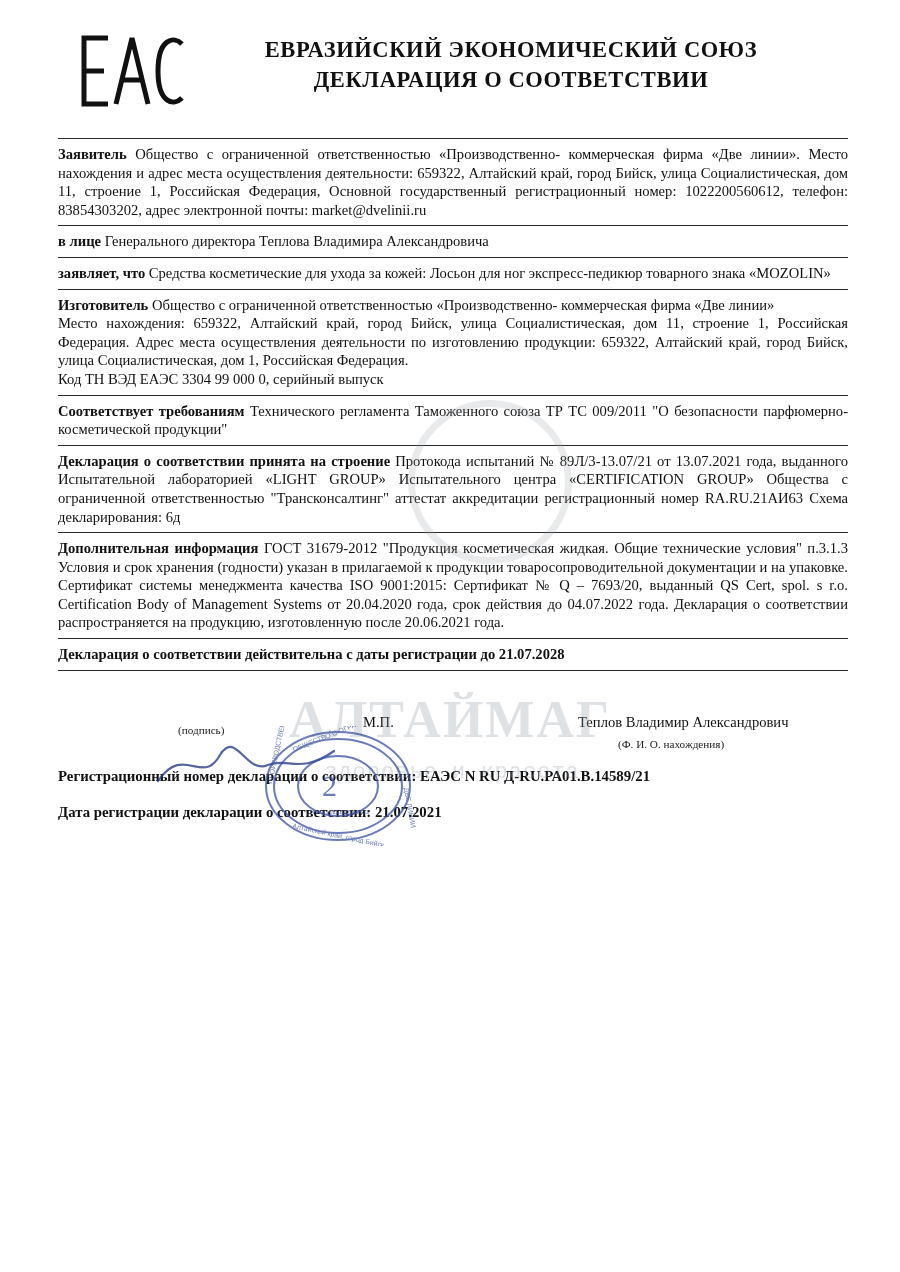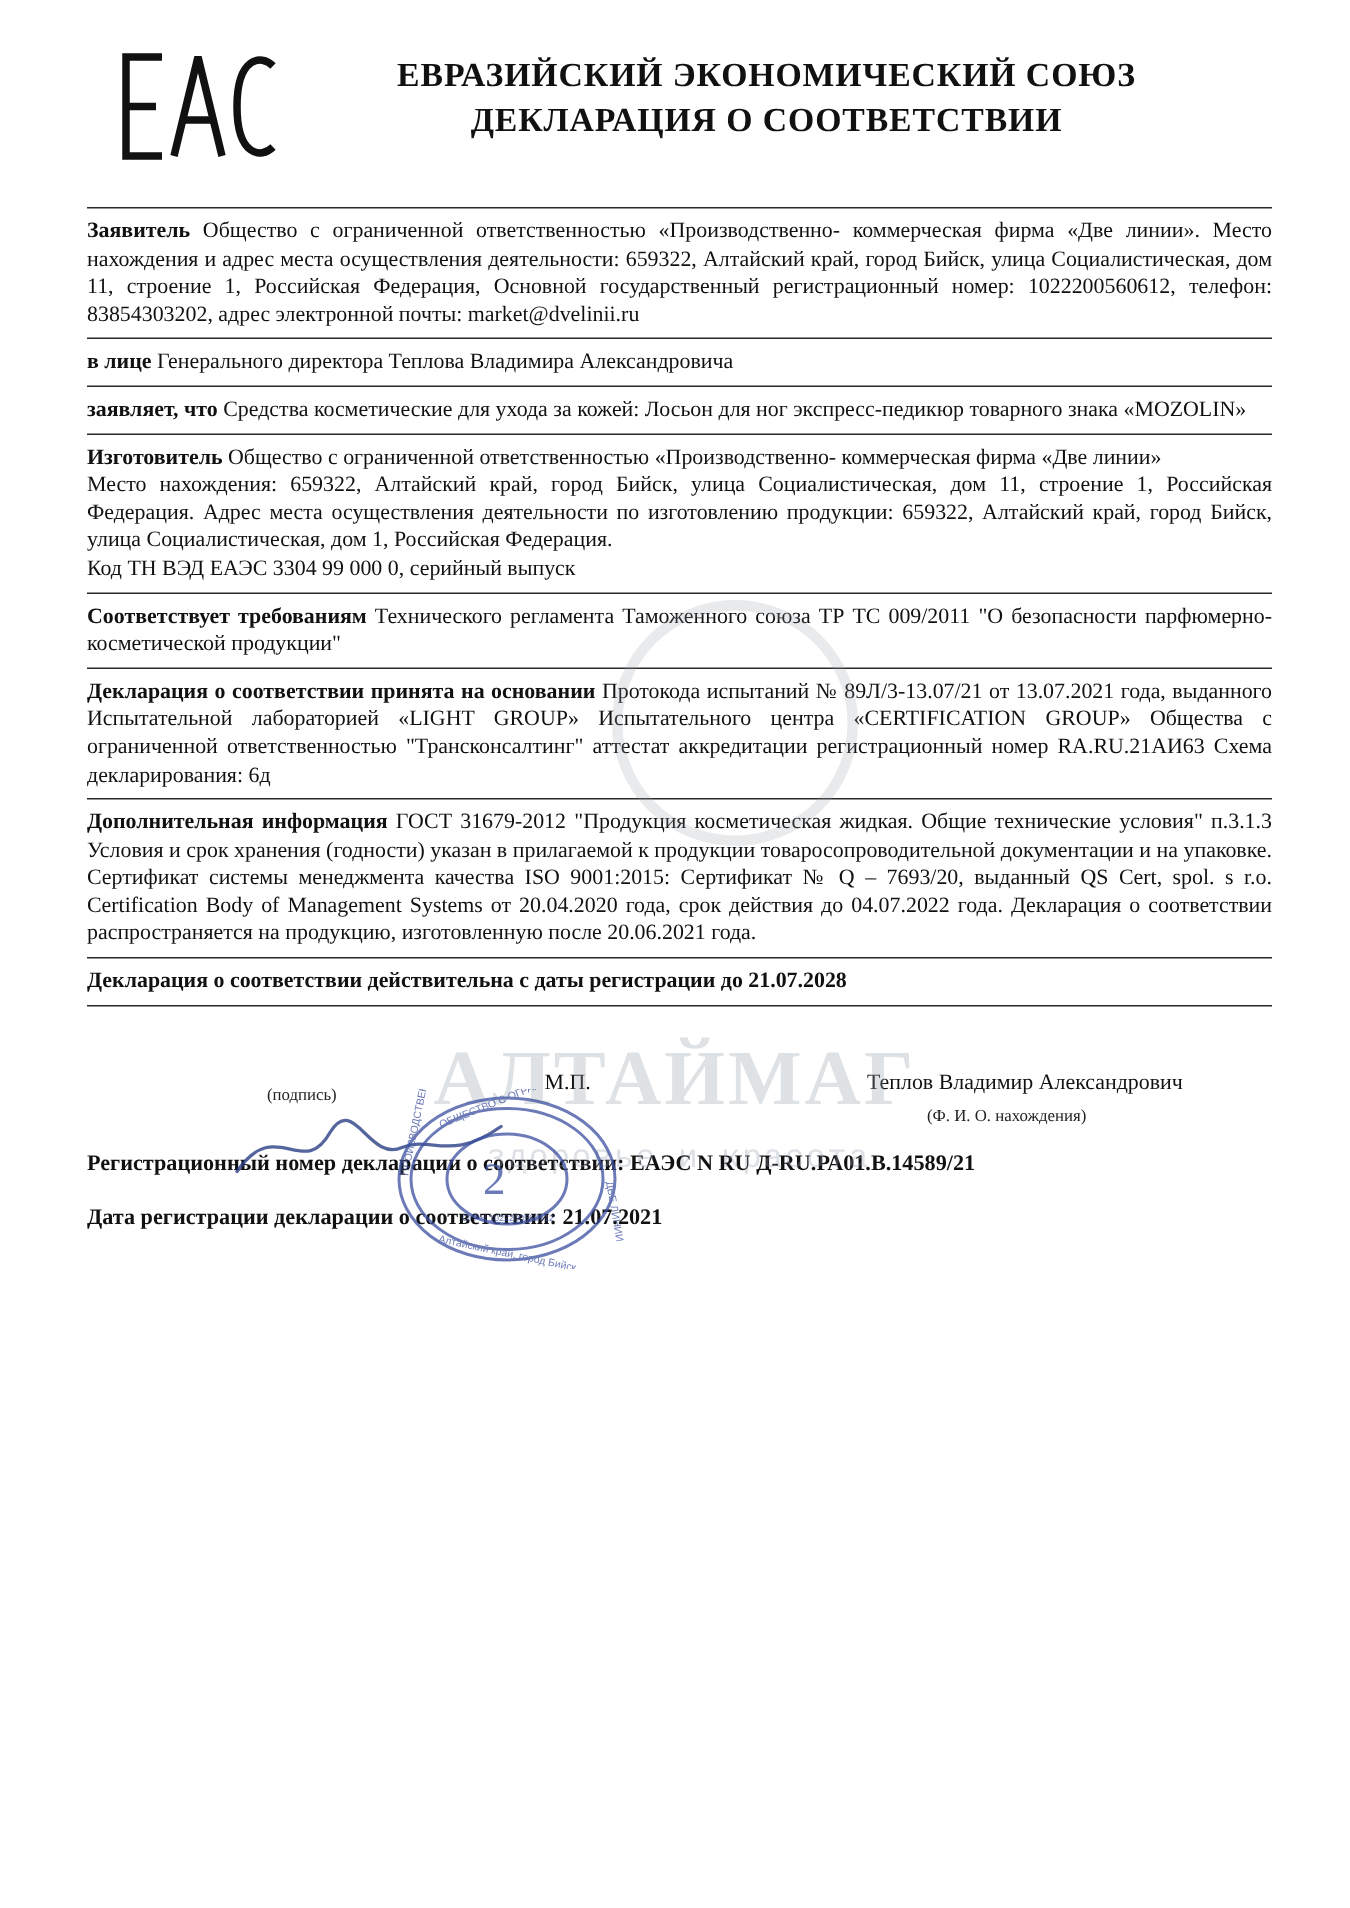--- a/index.html
+++ b/index.html
@@ -210,21 +210,21 @@
       <p>Код ТН ВЭД ЕАЭС 3304 99 000 0, серийный выпуск</p>
     </div>
 
     <div class="rule"></div>
     <div class="blk">
       <p><b>Соответствует требованиям</b><span> Технического регламента Таможенного союза ТР ТС 009/2011 "О безопасности парфюмерно-косметической продукции"</span></p>
     </div>
 
     <div class="rule"></div>
     <div class="blk">
-      <p><b>Декларация о соответствии принята на основании</b><span> Протокода испытаний № 89Л/3-13.07/21 от 13.07.2021 года, выданного Испытательной лабораторией «LIGHT GROUP» Испытательного центра «CERTIFICATION GROUP» Общества с ограниченной ответственностью "Трансконсалтинг" аттестат аккредитации регистрационный номер RA.RU.21АИ63 Схема декларирования: 6д</span></p>
+      <p><b>Декларация о соответствии принята на строение</b><span> Протокода испытаний № 89Л/3-13.07/21 от 13.07.2021 года, выданного Испытательной лабораторией «LIGHT GROUP» Испытательного центра «CERTIFICATION GROUP» Общества с ограниченной ответственностью "Трансконсалтинг" аттестат аккредитации регистрационный номер RA.RU.21АИ63 Схема декларирования: 6д</span></p>
     </div>
 
     <div class="rule"></div>
     <div class="blk">
       <p><b>Дополнительная информация</b><span> ГОСТ 31679-2012 "Продукция косметическая жидкая. Общие технические условия" п.3.1.3 Условия и срок хранения (годности) указан в прилагаемой к продукции товаросопроводительной документации и на упаковке. Сертификат системы менеджмента качества ISO 9001:2015: Сертификат № Q – 7693/20, выданный QS Cert, spol. s r.o. Certification Body of Management Systems от 20.04.2020 года, срок действия до 04.07.2022 года. Декларация о соответствии распространяется на продукцию, изготовленную после 20.06.2021 года.</span></p>
     </div>
 
     <div class="rule"></div>
     <div class="blk">
       <p><b>Декларация о соответствии действительна с даты регистрации до 21.07.2028</b></p>

